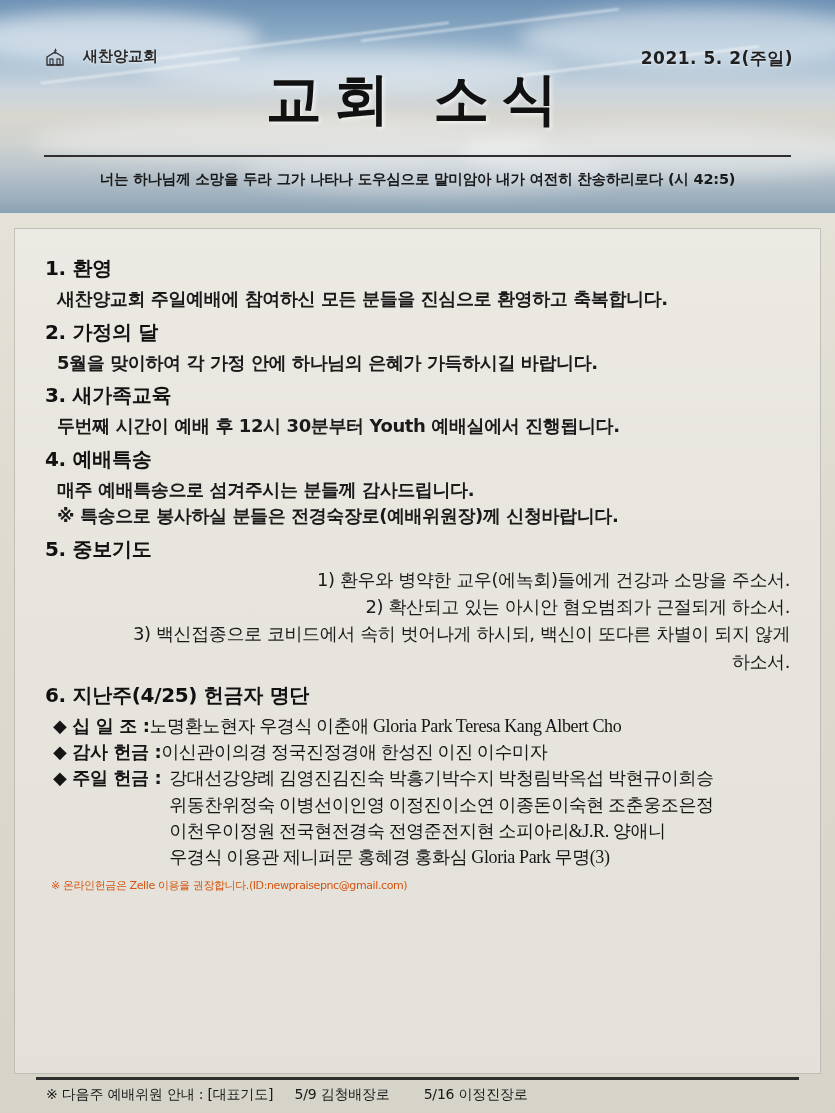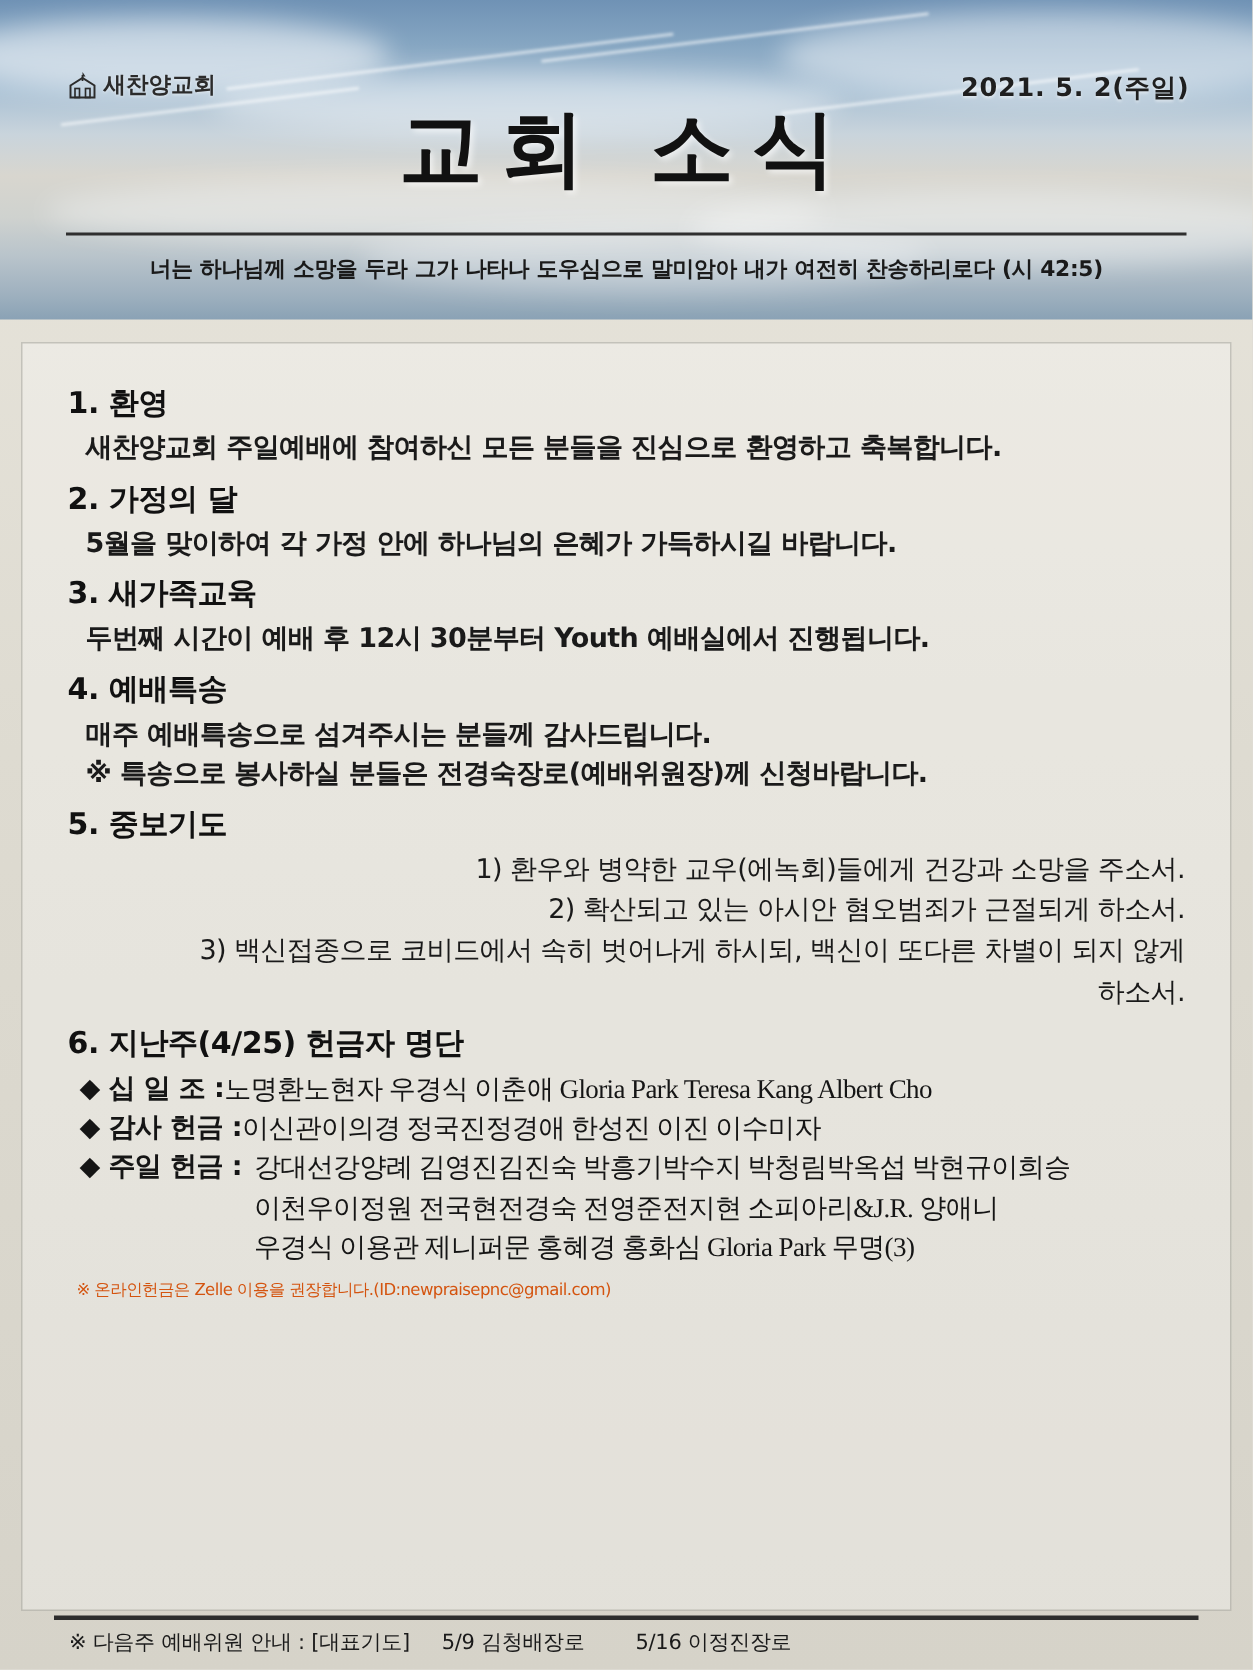--- a/index.html
+++ b/index.html
@@ -67,21 +67,21 @@
     position: relative;
     z-index: 3;
     height: 213px;
   }
   .church-brand {
     position: absolute;
     left: 44px;
     top: 47px;
     display: flex;
     align-items: center;
-    gap: 3px;
+    gap: 17px;
     color: #2b2b2b;
     font-size: 15px;
     font-weight: bold;
     text-shadow: 0 1px 2px rgba(255,255,255,0.55);
   }
   .church-icon svg { display: block; }
   .header-date {
     position: absolute;
     right: 42px;
     top: 47px;
@@ -304,20 +304,21 @@
         <div class="don-label">◆ 감사 헌금 :</div>
         <div class="don-names">
           <div class="nline">이신관이의경 정국진정경애 한성진 이진 이수미자</div>
         </div>
       </div>
 
       <div class="don-row">
         <div class="don-label">◆ 주일 헌금 :</div>
         <div class="don-names don-cont">
           <div class="nline">강대선강양례 김영진김진숙 박흥기박수지 박청림박옥섭 박현규이희승</div>
+          <div class="nline">위동찬위정숙 이병선이인영 이정진이소연 이종돈이숙현 조춘웅조은정</div>
           <div class="nline">이천우이정원 전국현전경숙 전영준전지현 소피아리&amp;J.R. 양애니</div>
           <div class="nline">우경식 이용관 제니퍼문 홍혜경 홍화심 Gloria Park 무명(3)</div>
         </div>
       </div>
 
       <div class="notice-online">※ 온라인헌금은 Zelle 이용을 권장합니다.(ID:newpraisepnc@gmail.com)</div>
     </div>
 
   </div>
 

